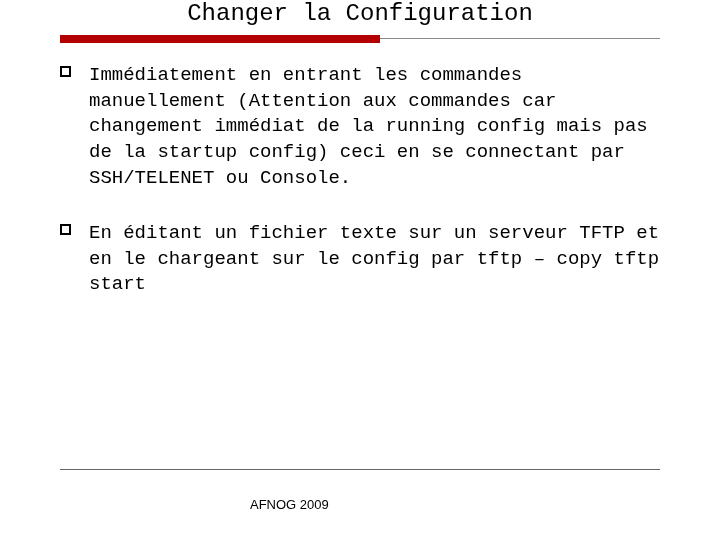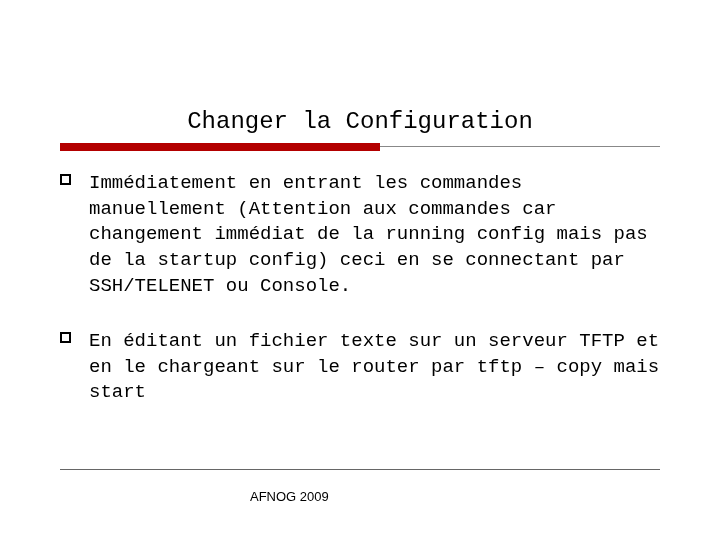--- a/index.html
+++ b/index.html
@@ -17,21 +17,20 @@
     .slide {
       width: 100%;
       height: 100%;
       padding: 0;
       position: relative;
     }
     .title {
       text-align: center;
       font-size: 24px;
       font-family: "Courier New", Courier, monospace;
-      padding-top: 108px;
       padding-bottom: 8px;
       color: #000;
       font-weight: normal;
     }
     .divider-wrap {
       position: relative;
       margin: 0 60px 0 60px;
       height: 10px;
     }
     .red-bar {
@@ -76,21 +75,21 @@
       position: absolute;
       left: 60px;
       right: 60px;
       bottom: 70px;
       height: 1px;
       background: #666;
     }
     .footer-text {
       position: absolute;
       left: 250px;
-      bottom: 36px;
+      bottom: 28px;
       font-family: Arial, sans-serif;
       font-size: 13px;
       color: #000;
     }
   </style>
 </head>
 <body>
 
 <div class="slide">
   <h1 class="title">Changer la Configuration</h1>
@@ -100,19 +99,19 @@
     <div class="red-bar"></div>
   </div>
 
   <div class="content">
     <div class="bullet-item">
       <div class="bullet-marker"></div>
       <div class="bullet-text">Immédiatement en entrant les commandes manuellement (Attention aux commandes car changement immédiat de la running config mais pas de la startup config) ceci en se connectant par SSH/TELENET ou Console.</div>
     </div>
     <div class="bullet-item">
       <div class="bullet-marker"></div>
-      <div class="bullet-text">En éditant un fichier texte sur un serveur TFTP et en le chargeant sur le router par tftp – copy mais start</div>
+      <div class="bullet-text">En éditant un fichier texte sur un serveur TFTP et en le chargeant sur le config par tftp – copy tftp start</div>
     </div>
   </div>
 
   <div class="footer-line"></div>
   <div class="footer-text">AFNOG 2009</div>
 </div>
 
 </body></html>

